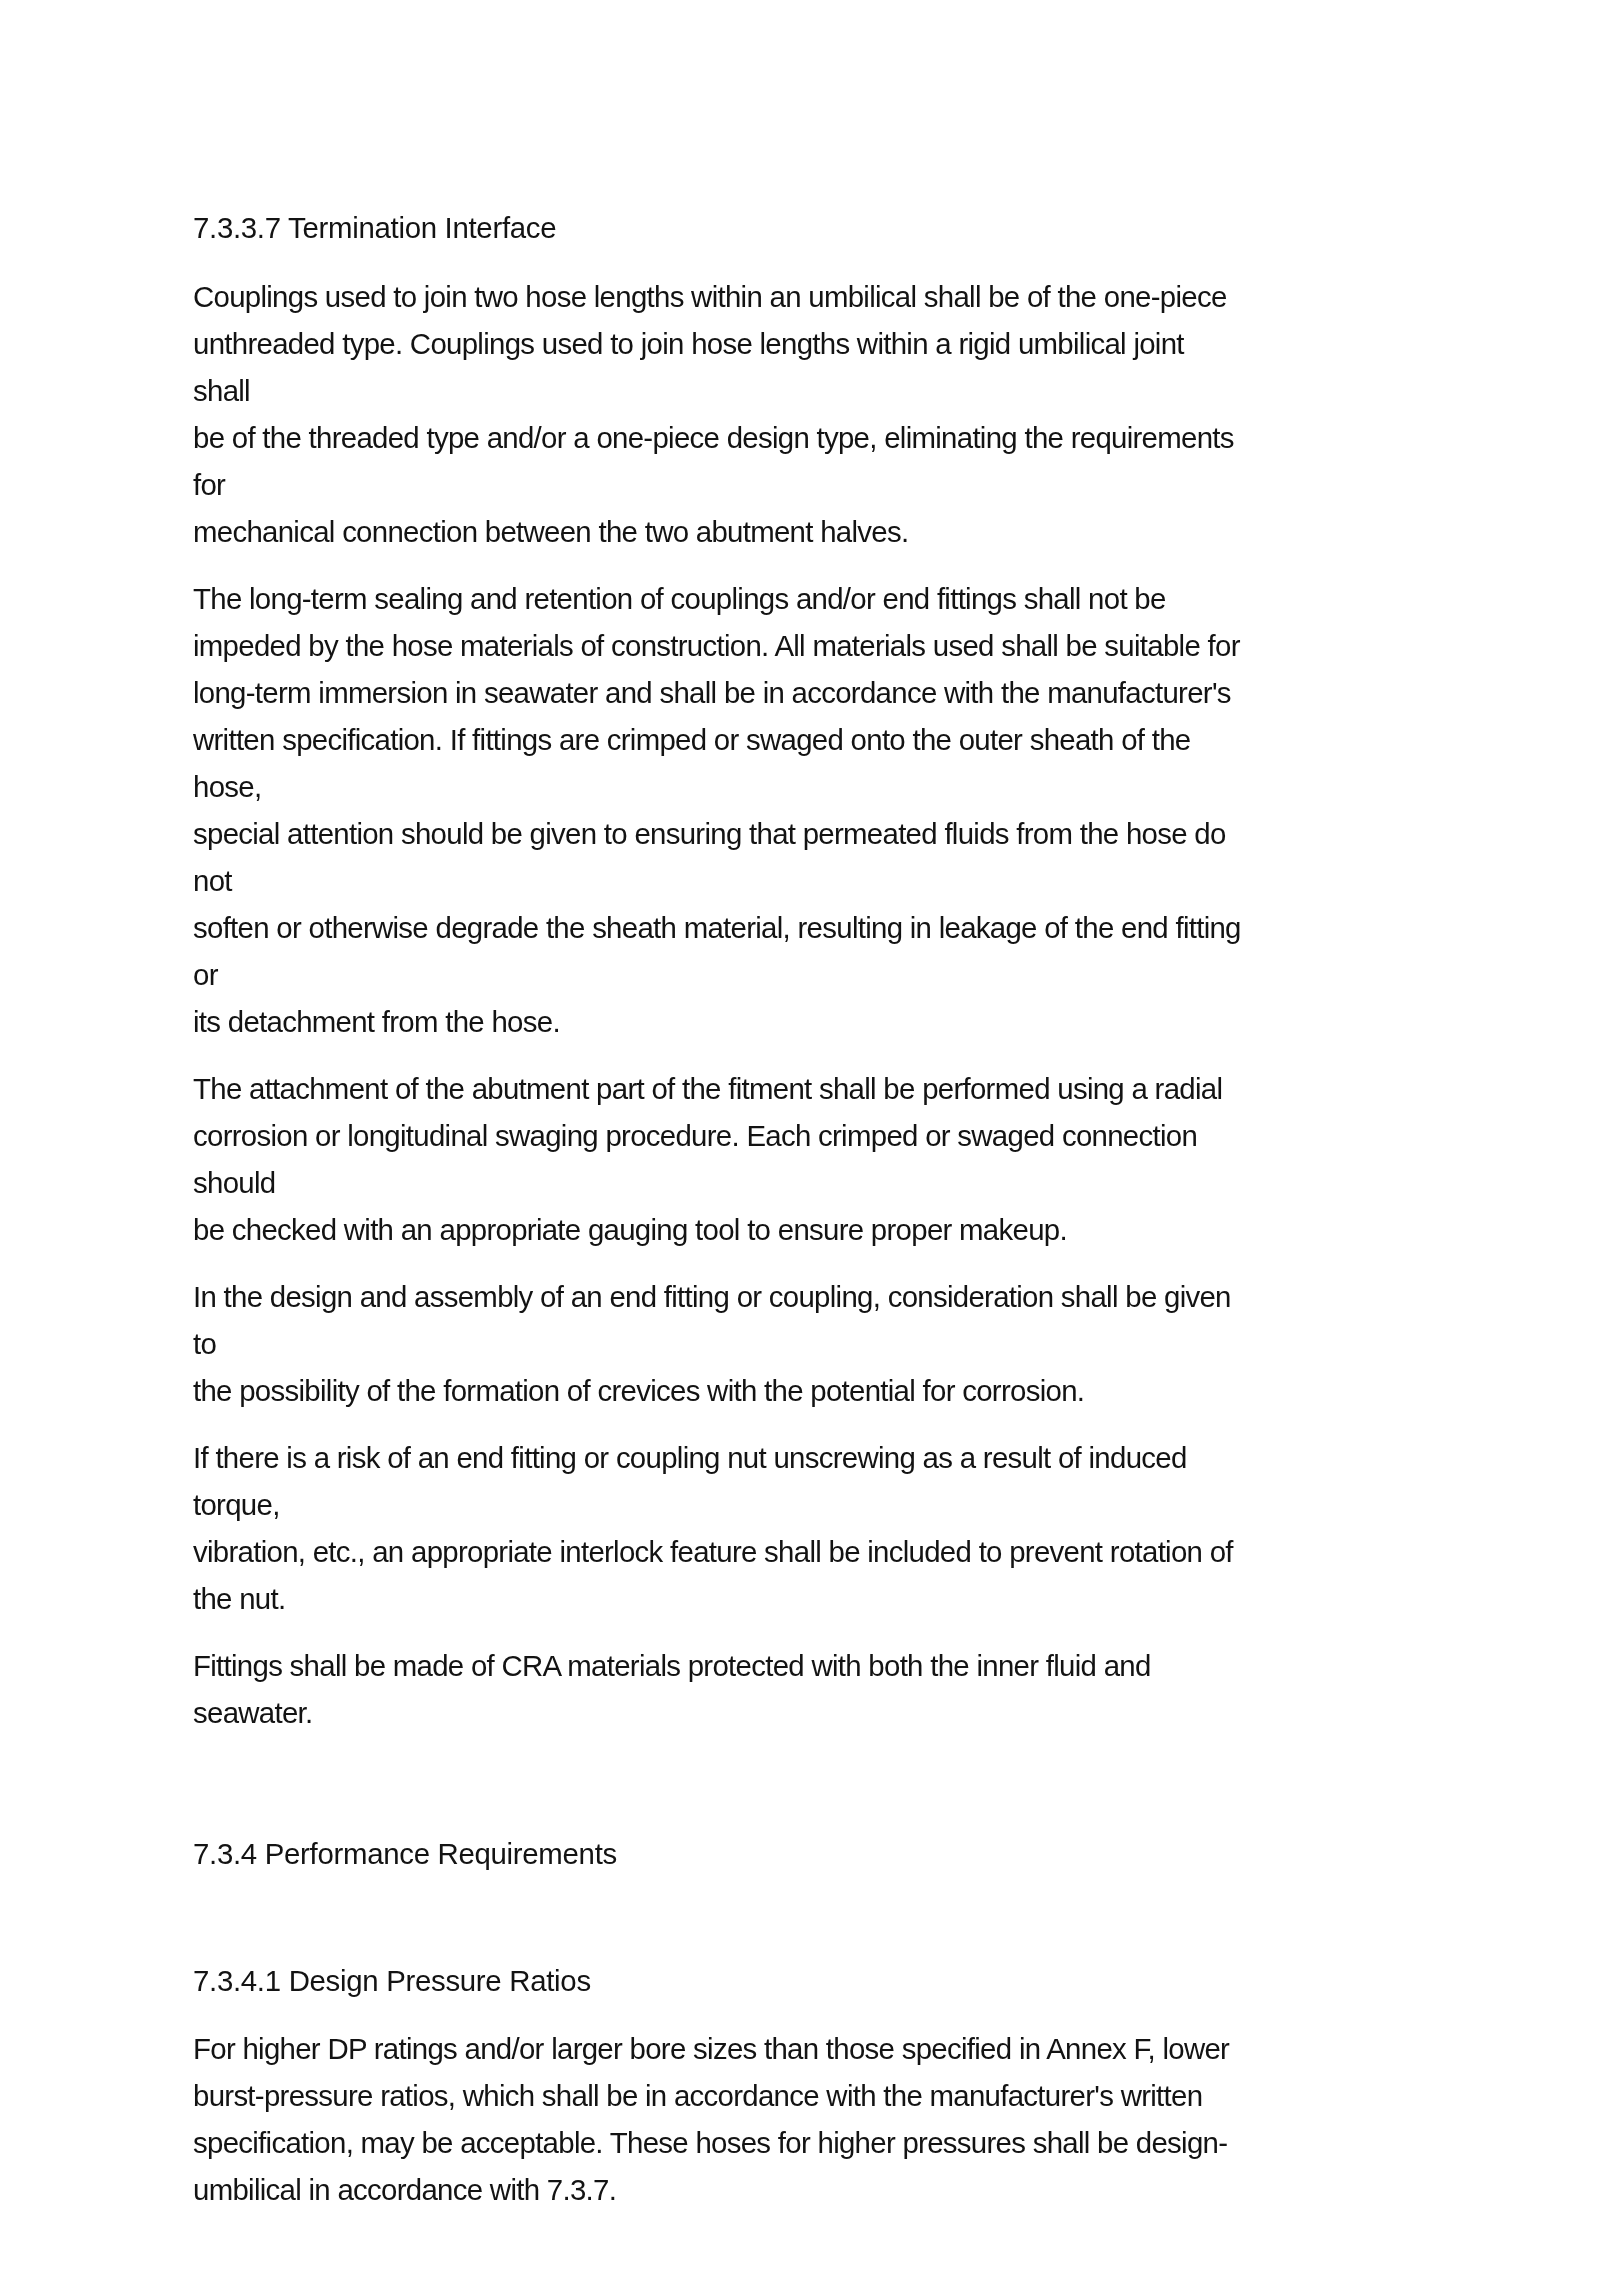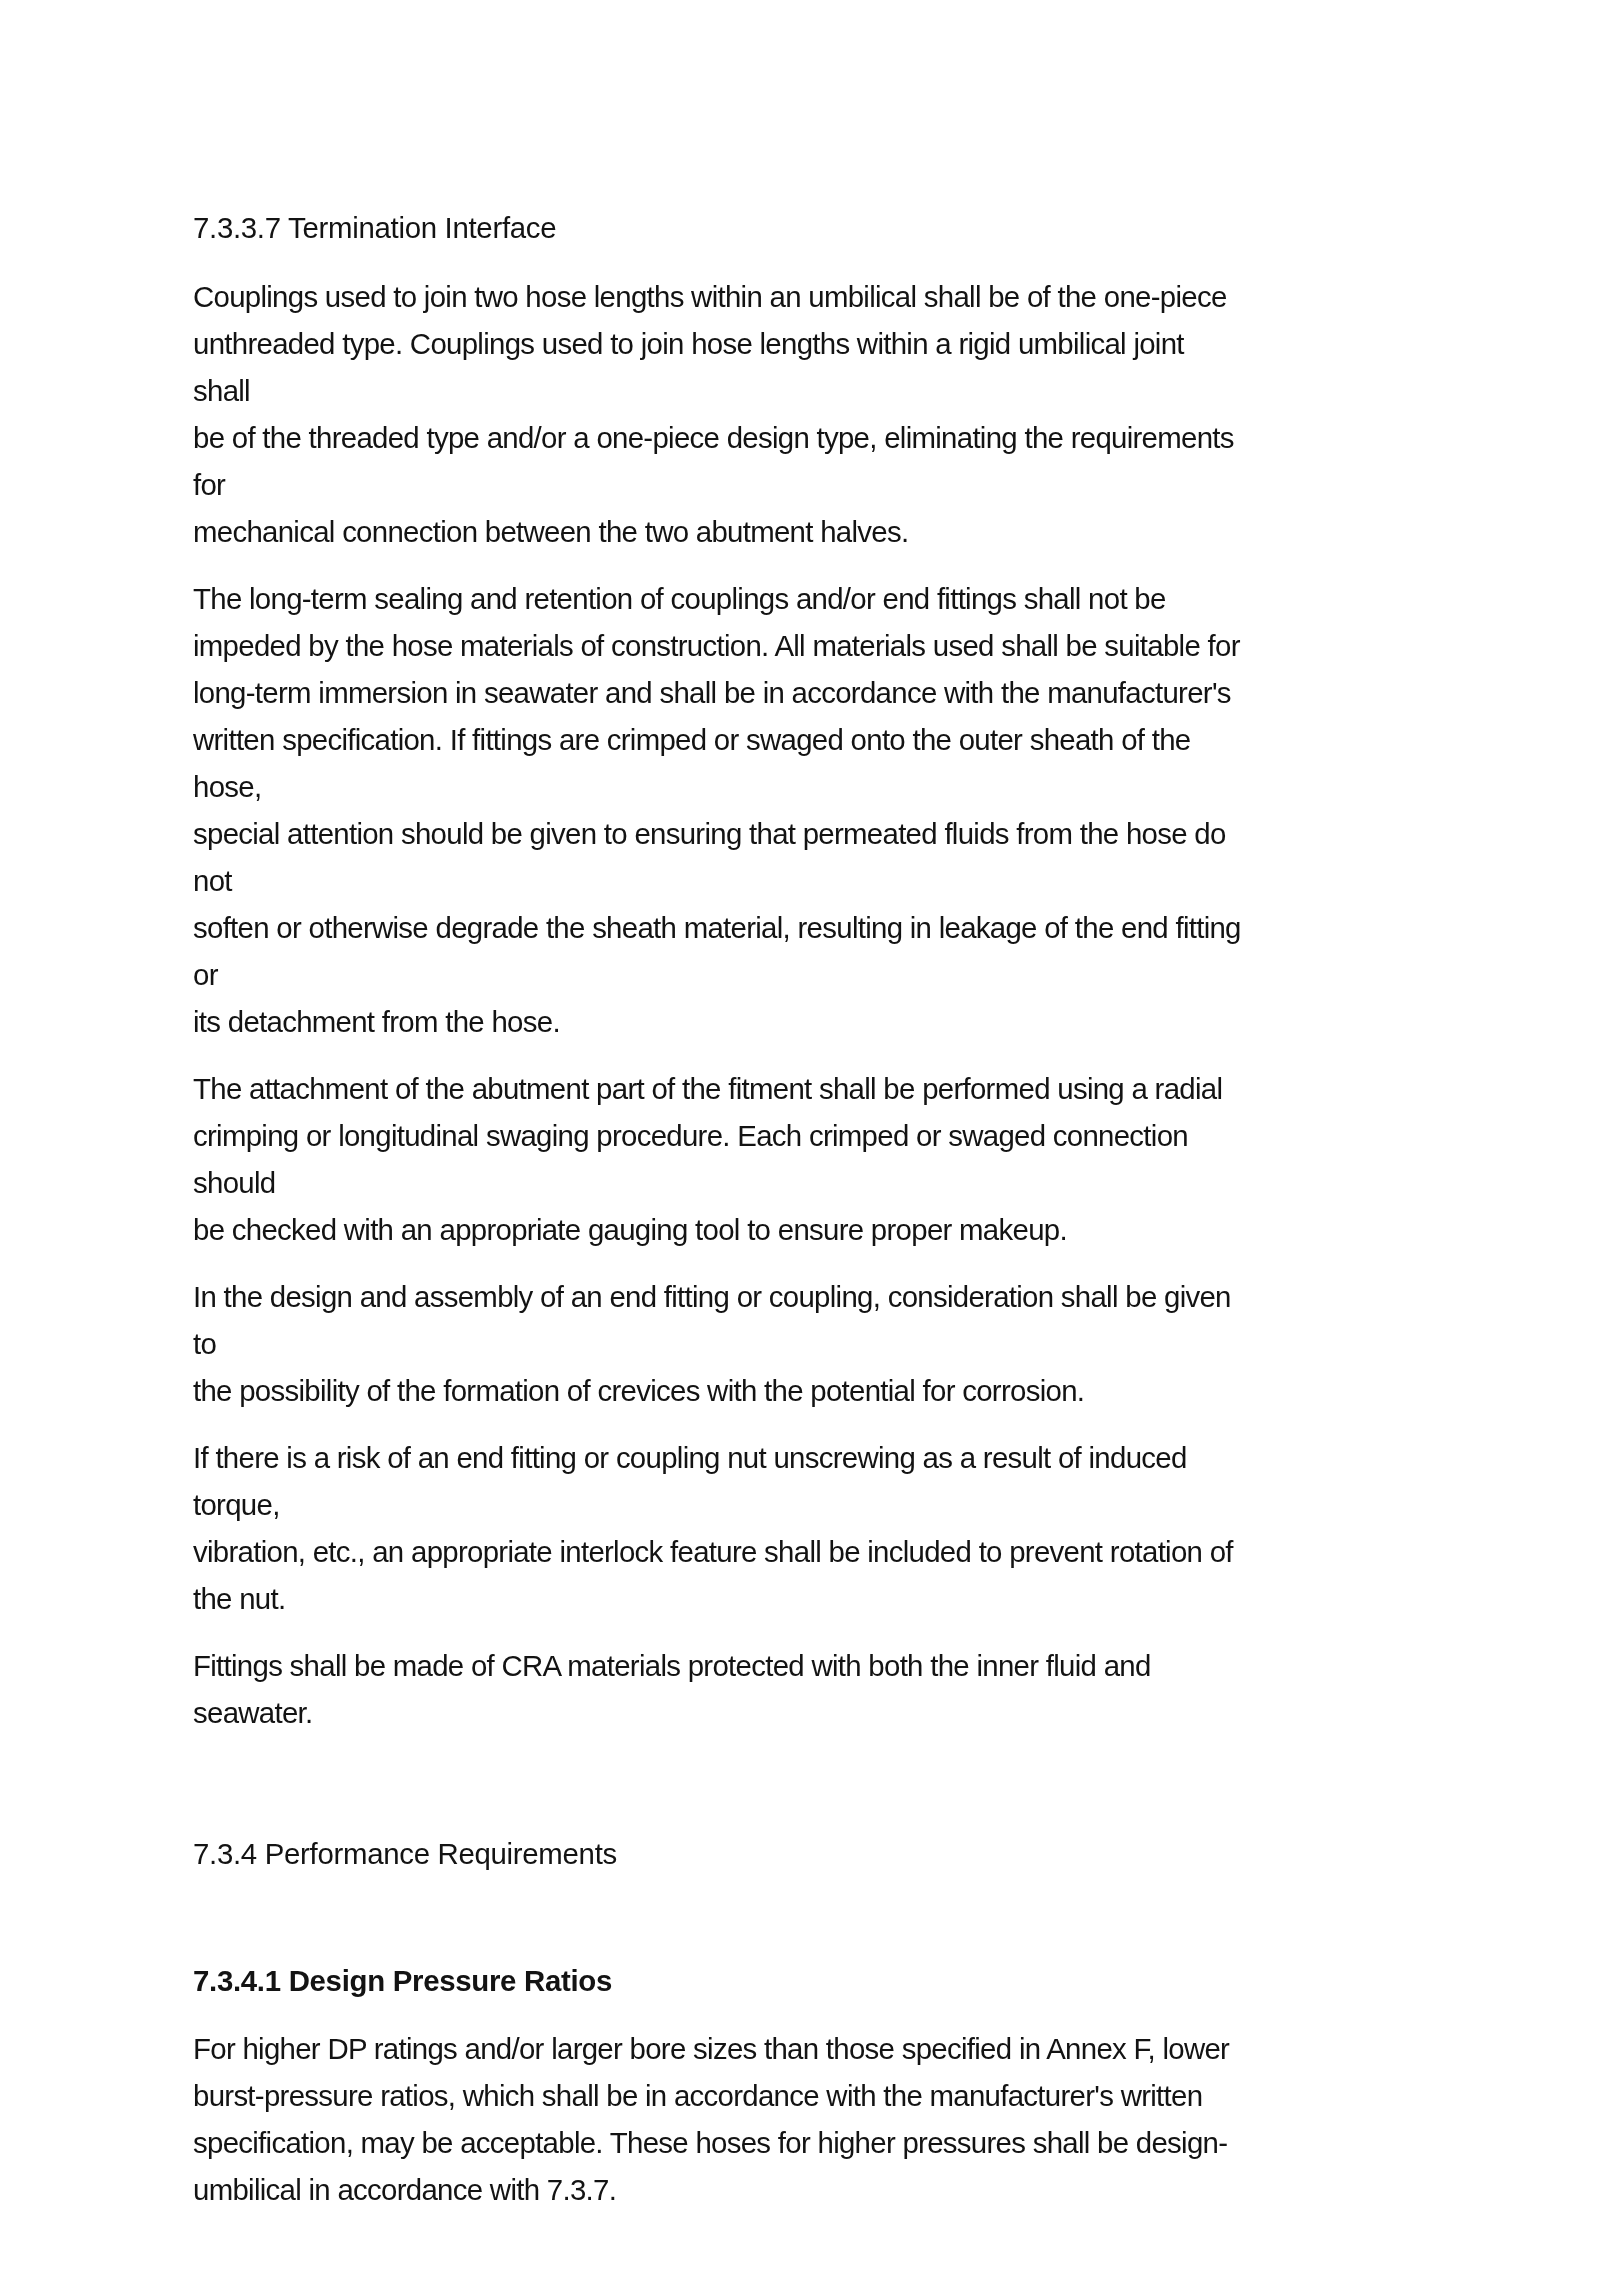--- a/index.html
+++ b/index.html
@@ -24,21 +24,20 @@
     font-weight: 400;
     line-height: 47px;
     letter-spacing: -0.3px;
     margin: 94px 0 21.6px 0;
   }
   .heading--first {
     margin-top: 0;
   }
   .heading--sub {
     margin-top: 80px;
-    font-weight: bold;
   }
   .para {
     font-size: 29.4px;
     font-weight: 400;
     line-height: 47px;
     letter-spacing: -0.7px;
     margin: 0 0 20px 0;
     white-space: pre-line;
   }
 </style>
@@ -56,21 +55,21 @@
 
   <p class="para">The long-term sealing and retention of couplings and/or end fittings shall not be
 impeded by the hose materials of construction. All materials used shall be suitable for
 long-term immersion in seawater and shall be in accordance with the manufacturer's
 written specification. If fittings are crimped or swaged onto the outer sheath of the hose,
 special attention should be given to ensuring that permeated fluids from the hose do not
 soften or otherwise degrade the sheath material, resulting in leakage of the end fitting or
 its detachment from the hose.</p>
 
   <p class="para">The attachment of the abutment part of the fitment shall be performed using a radial
-crimping or longitudinal swaging procedure. Each crimped or swaged connection should
+corrosion or longitudinal swaging procedure. Each crimped or swaged connection should
 be checked with an appropriate gauging tool to ensure proper makeup.</p>
 
   <p class="para">In the design and assembly of an end fitting or coupling, consideration shall be given to
 the possibility of the formation of crevices with the potential for corrosion.</p>
 
 
   <p class="para">If there is a risk of an end fitting or coupling nut unscrewing as a result of induced torque,
 vibration, etc., an appropriate interlock feature shall be included to prevent rotation of
 the nut.</p>
 

